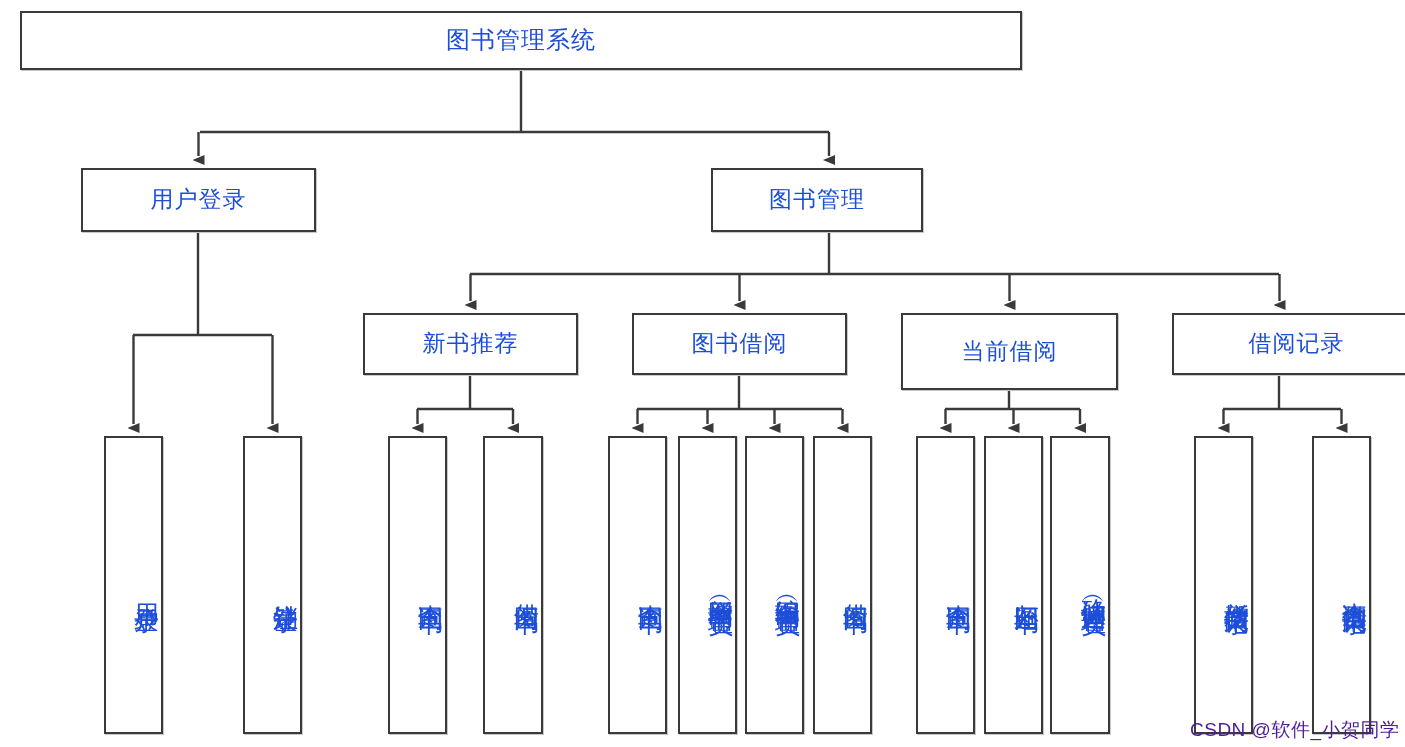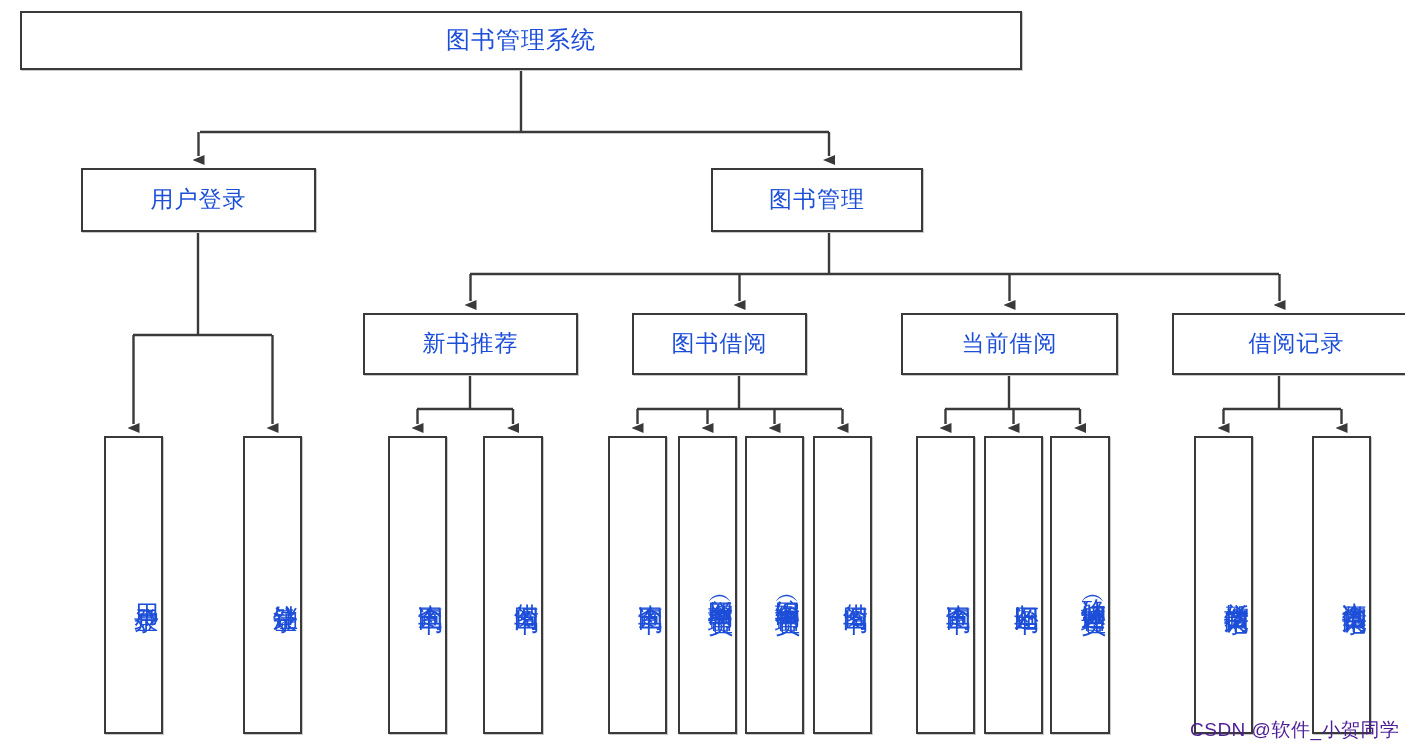--- a/index.html
+++ b/index.html
@@ -124,24 +124,24 @@
       </div>
       <div class="node node-h" style="left: 81px; top: 168px; width: 235px; height: 64px;">
         <span class="htext">用户登录</span>
       </div>
       <div class="node node-h" style="left: 711px; top: 168px; width: 212px; height: 64px;">
         <span class="htext">图书管理</span>
       </div>
       <div class="node node-h" style="left: 363px; top: 313px; width: 215px; height: 62px;">
         <span class="htext">新书推荐</span>
       </div>
-      <div class="node node-h" style="left: 632px; top: 313px; width: 175px; height: 62px;">
+      <div class="node node-h" style="left: 632px; top: 313px; width: 215px; height: 62px;">
         <span class="htext">图书借阅</span>
       </div>
-      <div class="node node-h" style="left: 901px; top: 313px; width: 217px; height: 62px;">
+      <div class="node node-h" style="left: 901px; top: 313px; width: 217px; height: 77px;">
         <span class="htext">当前借阅</span>
       </div>
       <div class="node node-h" style="left: 1172px; top: 313px; width: 249px; height: 62px;">
         <span class="htext">借阅记录</span>
       </div>
       <div class="node node-v" style="left: 104px; top: 436px; width: 59px; height: 298px;">
         <span class="vtext">用户登录</span>
       </div>
       <div class="node node-v" style="left: 243px; top: 436px; width: 59px; height: 298px;">
         <span class="vtext">注销登录</span>

